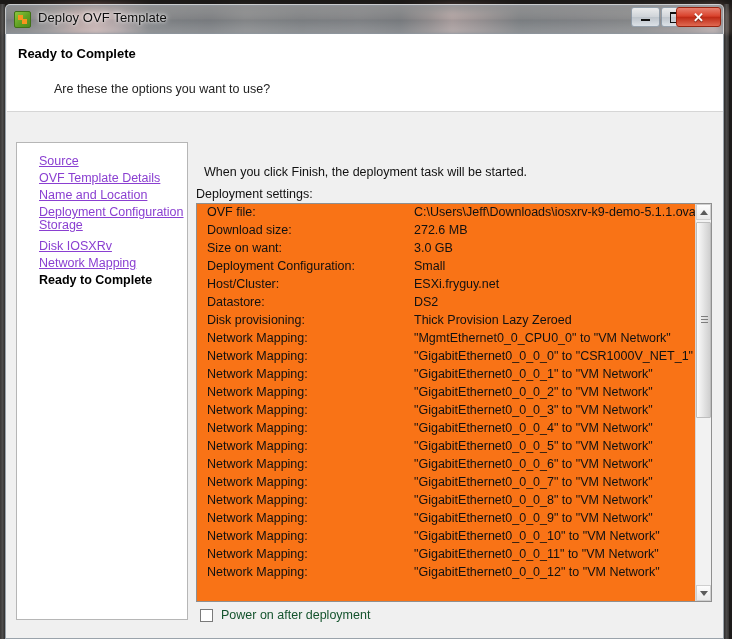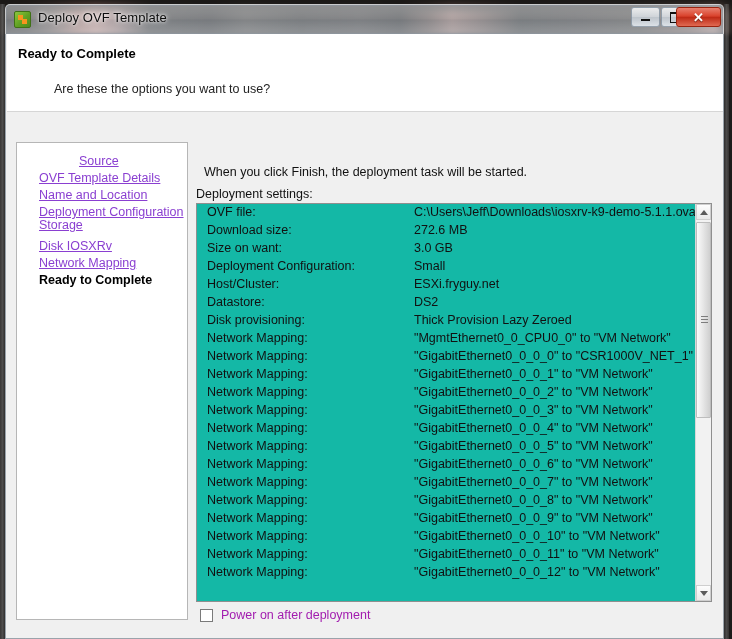--- a/index.html
+++ b/index.html
@@ -157,21 +157,21 @@
   }
   #settings-label {
     position: absolute; left: 2px; top: 45px;
     font-size: 12.5px; color: #111;
   }
 
   
   #settings-box {
     position: absolute; left: 2px; top: 61px;
     width: 516px; height: 399px;
-    background: #14b8a6;
+    background: #f97316;
     border: 1px solid #8f8f8f;
     box-sizing: border-box;
     overflow: hidden;
   }
   #rows-clip {
     position: absolute; left: 0; top: 0; right: 16px; bottom: 0;
     overflow: hidden;
   }
   .row {
     position: relative;
@@ -217,21 +217,21 @@
   #poweron-wrap {
     position: absolute; left: 6px; top: 466px;
     display: flex; align-items: center;
   }
   #poweron-box {
     width: 13px; height: 13px;
     background: #fff; border: 1px solid #7a7a7a;
     box-sizing: border-box; cursor: pointer;
   }
   #poweron-label {
-    margin-left: 8px; font-size: 12.5px; color: #a21caf; cursor: pointer;
+    margin-left: 8px; font-size: 12.5px; color: #14532d; cursor: pointer;
   }
 </style>
 </head>
 <body>
 
 <div id="desktop-backdrop"></div>
 
 <div id="window">
   <div class="frame-edge-l"></div>
   <div class="frame-edge-r"></div>
@@ -252,21 +252,21 @@
   </div>
 
   <div id="body-area">
 
     <div id="header-band">
       <div id="header-title">Ready to Complete</div>
       <div id="header-sub">Are these the options you want to use?</div>
     </div>
 
     <div id="nav-panel">
-        <div class="nav-item" style="top: 11px; margin-left: 40px;">Source</div>
+        <div class="nav-item" style="top: 11px;">Source</div>
         <div class="nav-item" style="top: 28px;">OVF Template Details</div>
         <div class="nav-item" style="top: 45px;">Name and Location</div>
         <div class="nav-item" style="top: 62px;">Deployment Configuration</div>
         <div class="nav-item" style="top: 75px;">Storage</div>
         <div class="nav-item" style="top: 96px;">Disk IOSXRv</div>
         <div class="nav-item" style="top: 113px;">Network Mapping</div>
         <div class="nav-item current" style="top: 130px;">Ready to Complete</div>
       </div>
 
     <div id="content">

